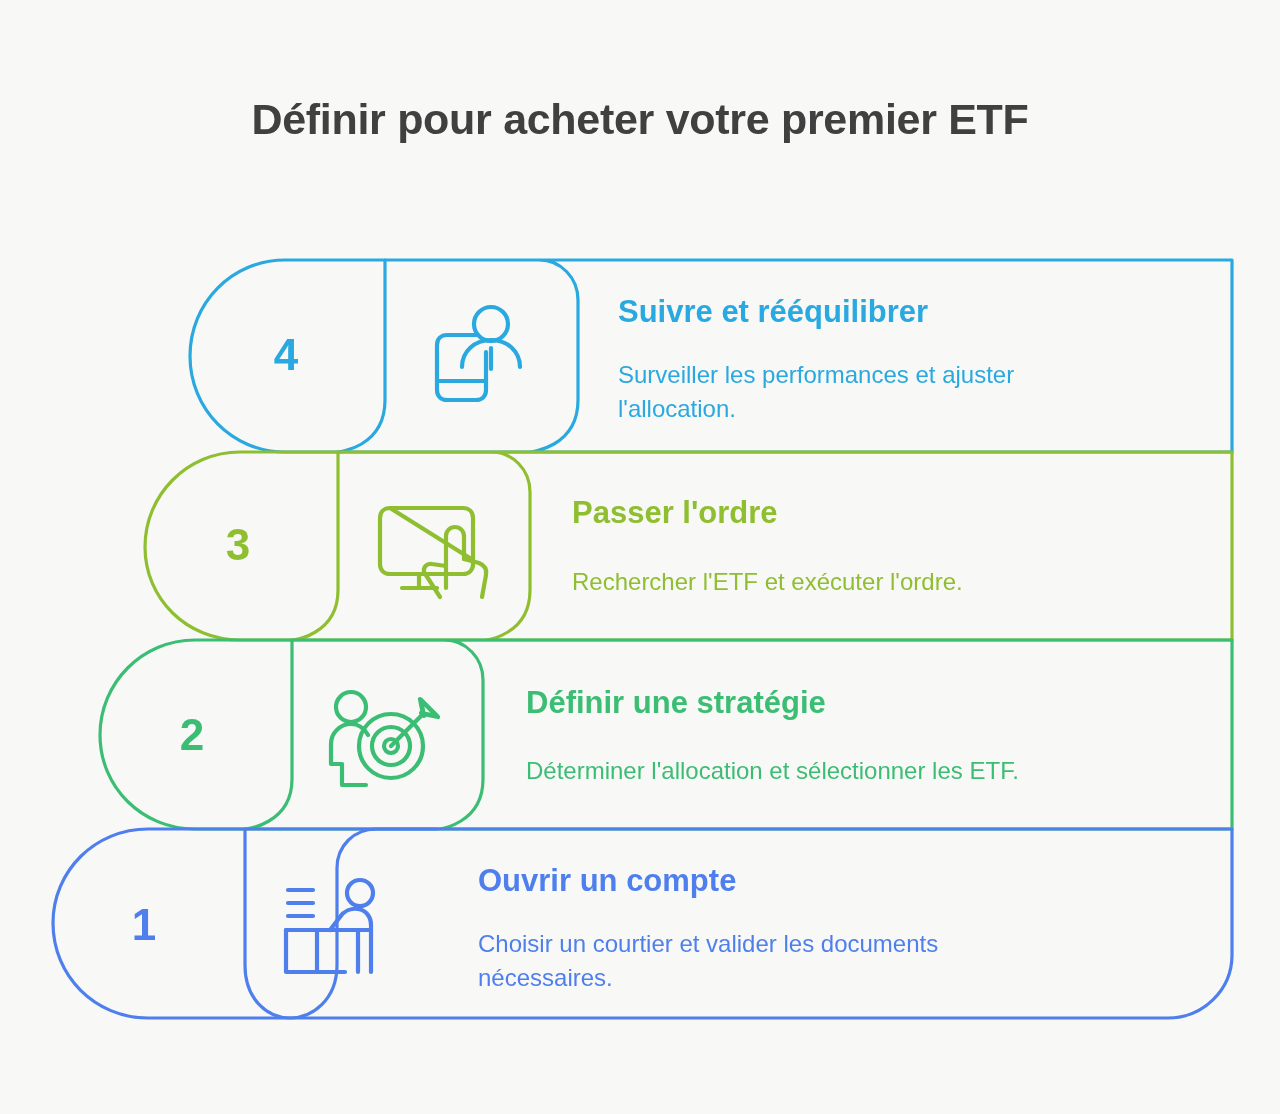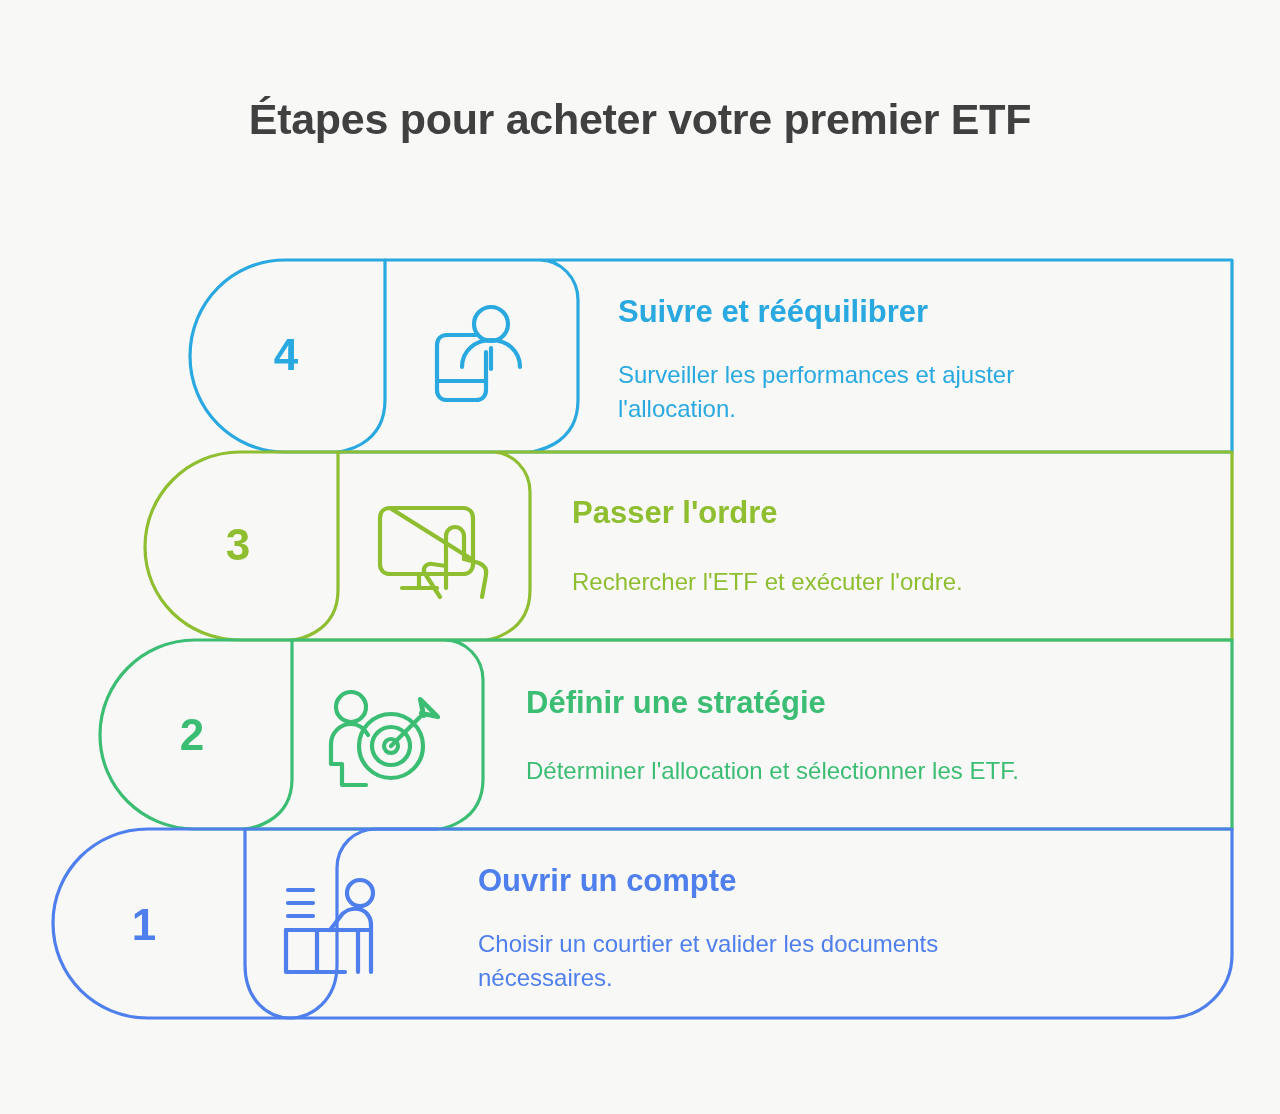--- a/index.html
+++ b/index.html
@@ -42,21 +42,21 @@
   }
   .step-desc {
     font-size: 24px;
     font-weight: normal;
   }
   svg text { dominant-baseline: auto; }
 </style>
 </head>
 <body>
 
-<div id="page-title">Étapes pour acheter votre premier ETF</div>
+<div id="page-title">Définir pour acheter votre premier ETF</div>
 
 <svg id="infographic" viewBox="0 0 1280 1114">
 
   <g>
 
     <path fill="none" stroke="#29a9e0" stroke-width="3.2" stroke-linecap="round" stroke-linejoin="round" d="M 285 260
          L 1232 260
          L 1232 452
          L 530 452
          C 530 452 578 448 578 400

